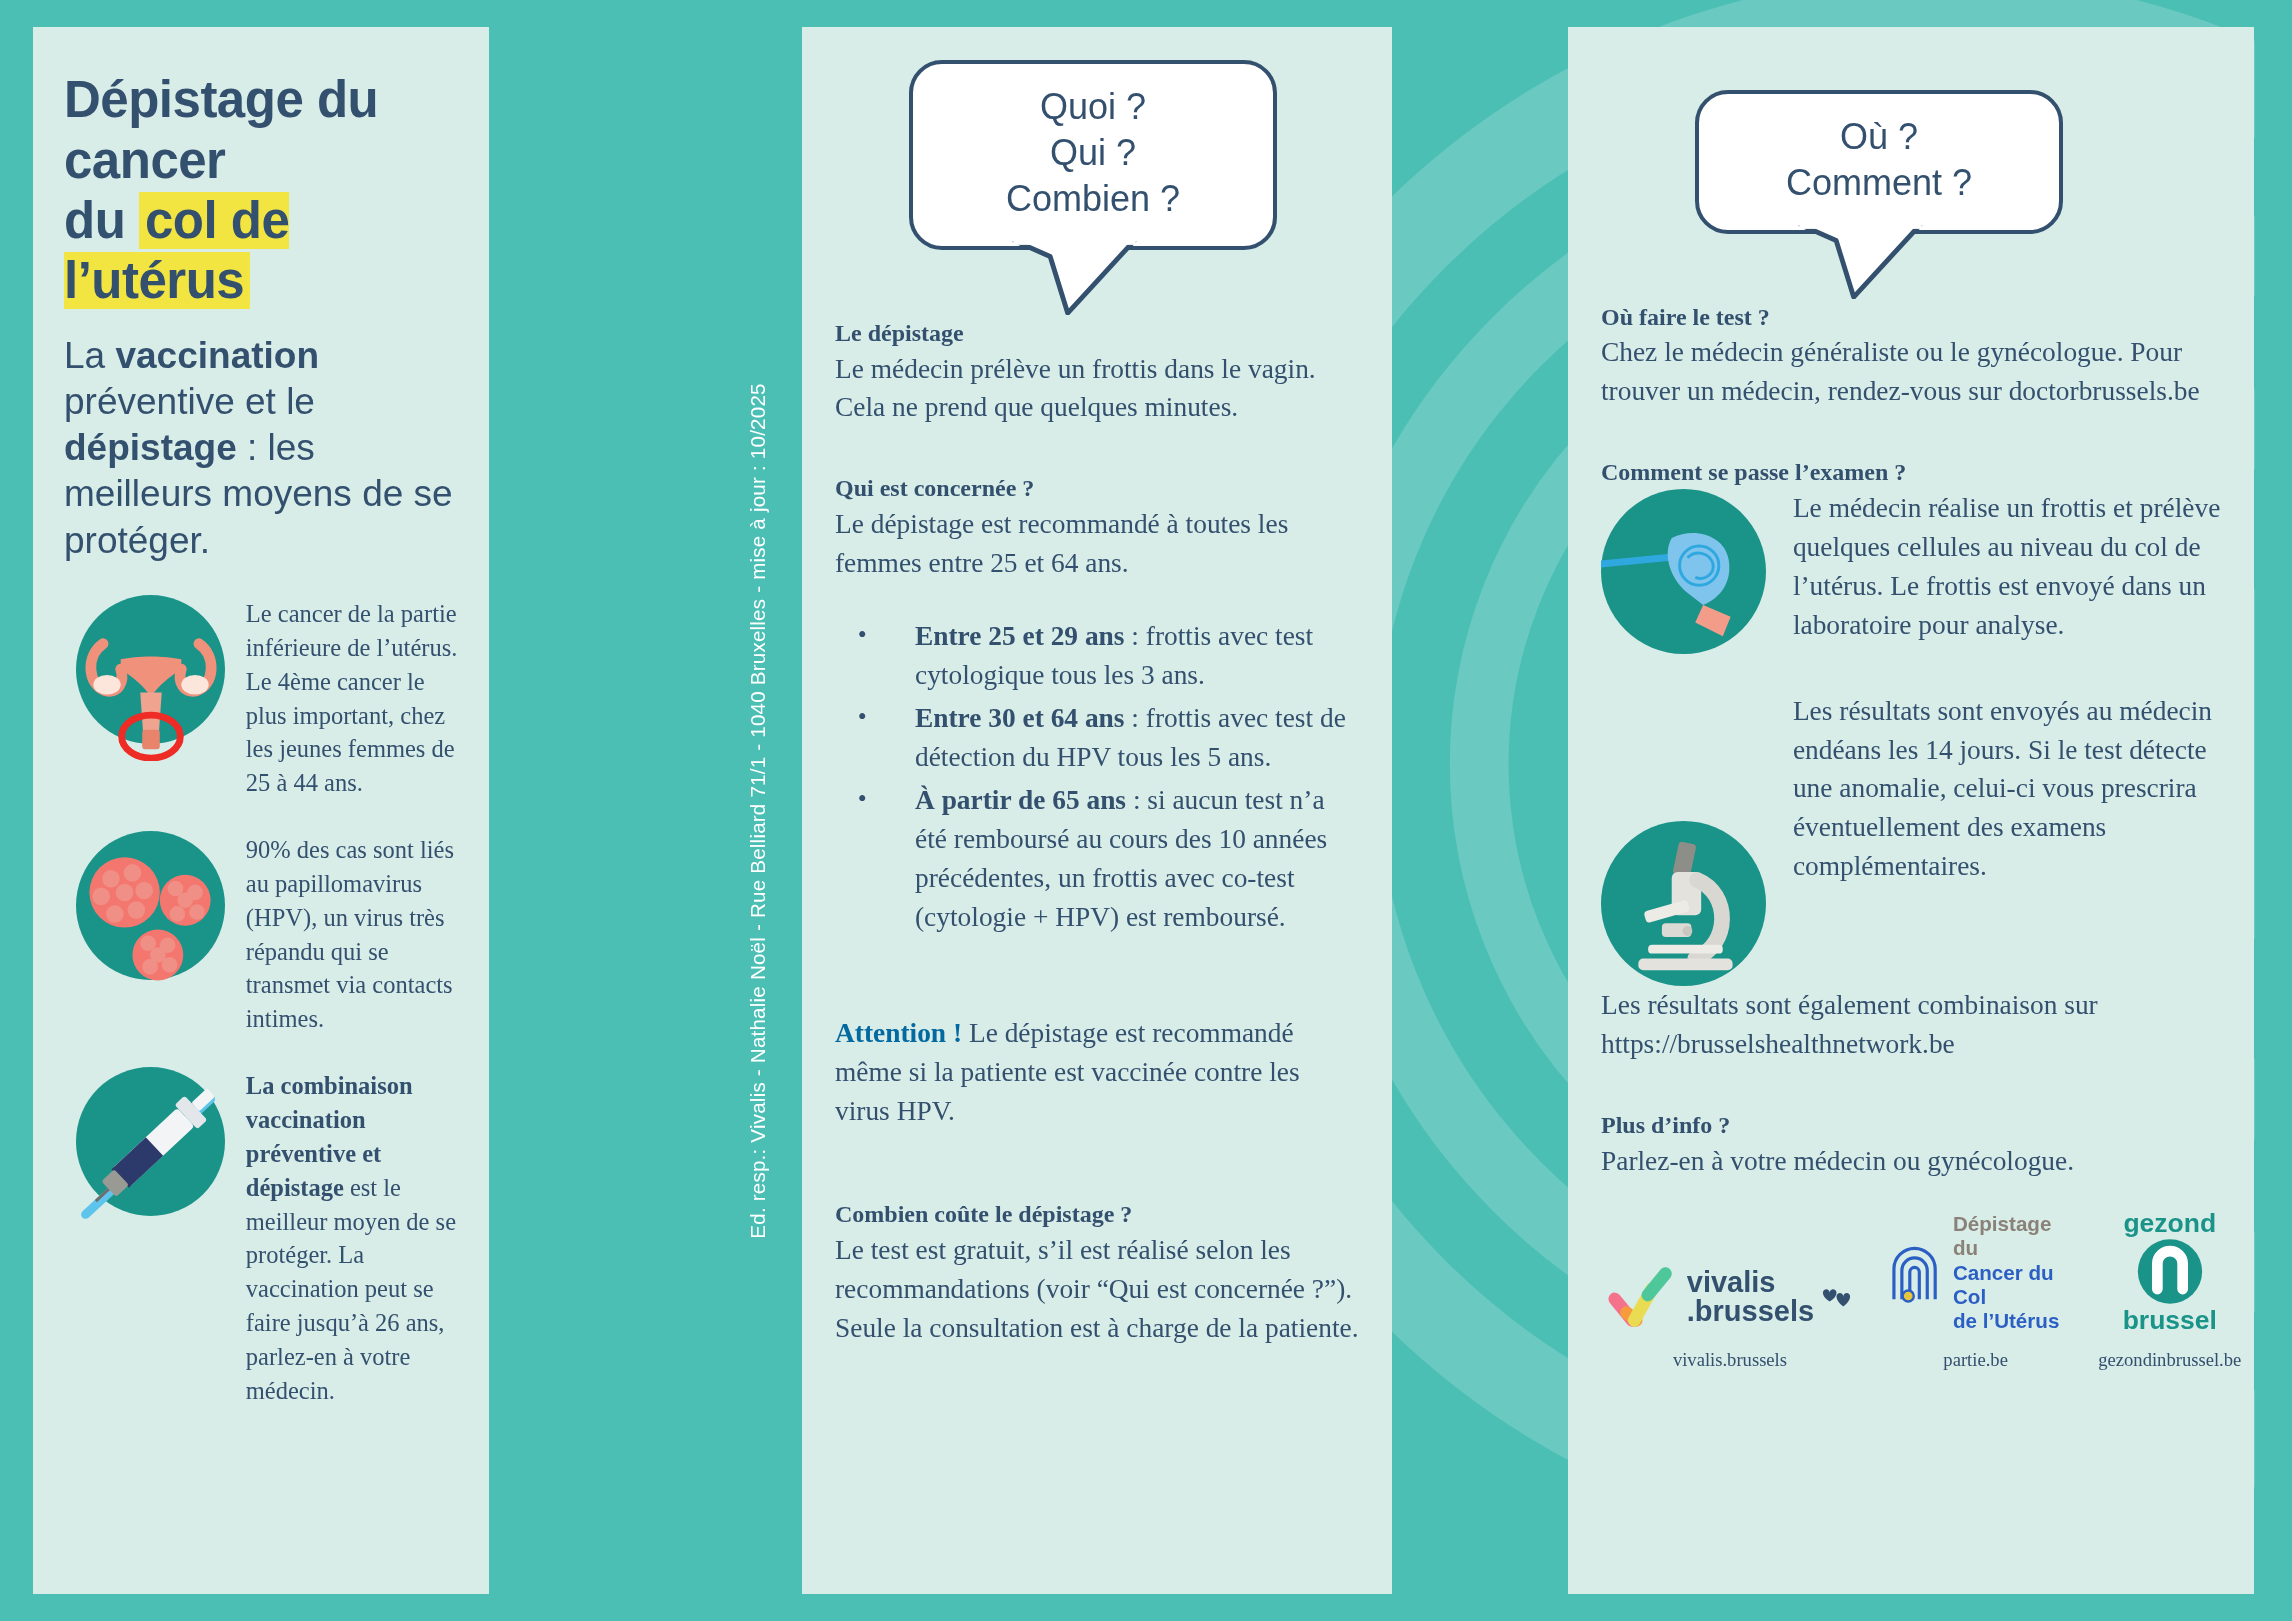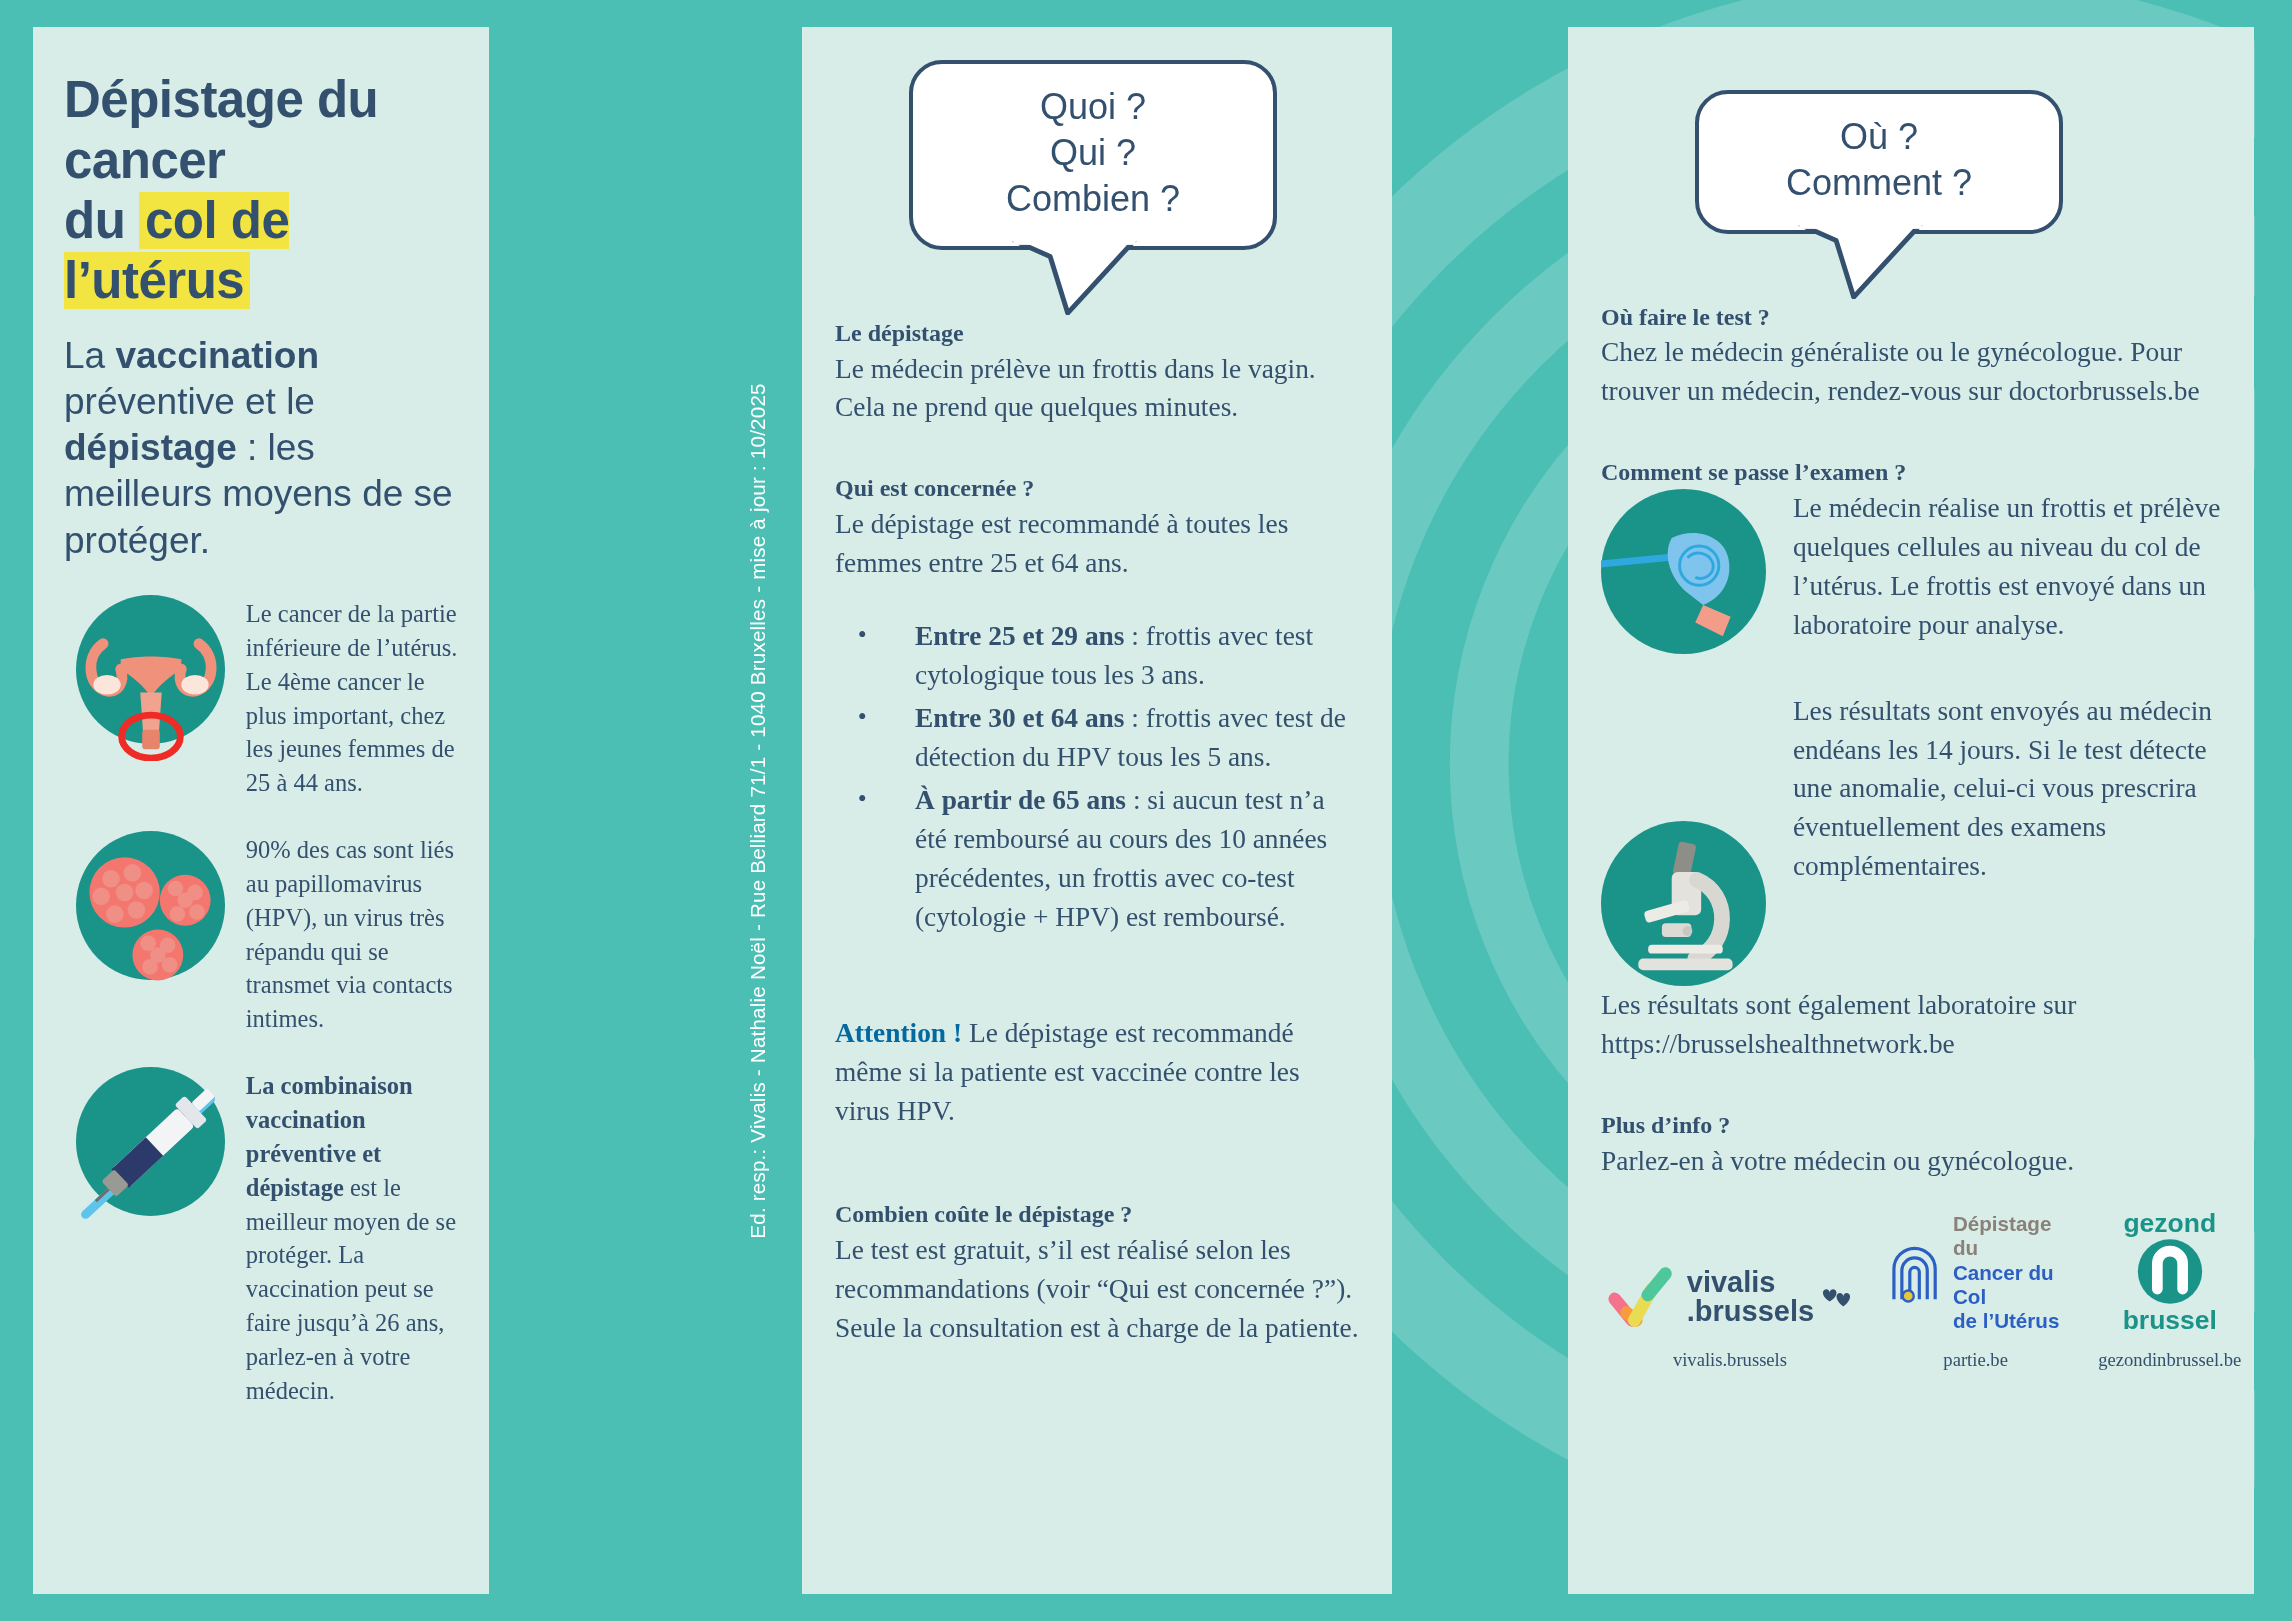--- a/index.html
+++ b/index.html
@@ -327,21 +327,21 @@
           </div>
         </div>
 
         <div class="c3-text">
           <p class="body">Le médecin réalise un frottis et prélève quelques cellules au niveau du col de l’utérus.  Le frottis est envoyé dans un laboratoire pour analyse.</p>
           <div class="gap-m"></div>
           <p class="body">Les résultats sont envoyés au médecin endéans les 14 jours. Si le test détecte une anomalie, celui-ci vous prescrira éventuellement des examens complémentaires.</p>
         </div>
       </div>
 
-      <p class="body">Les résultats sont également laboratoire sur https://brusselshealthnetwork.be</p>
+      <p class="body">Les résultats sont également combinaison sur https://brusselshealthnetwork.be</p>
 
       <div class="gap-m"></div>
 
       <h2 class="sec">Plus d’info ?</h2>
       <p class="body">Parlez-en à votre médecin ou gynécologue.</p>
 
       <div class="logos">
 
         <div class="logo">
           <div style="display:flex;align-items:center;gap:5.9px;">

